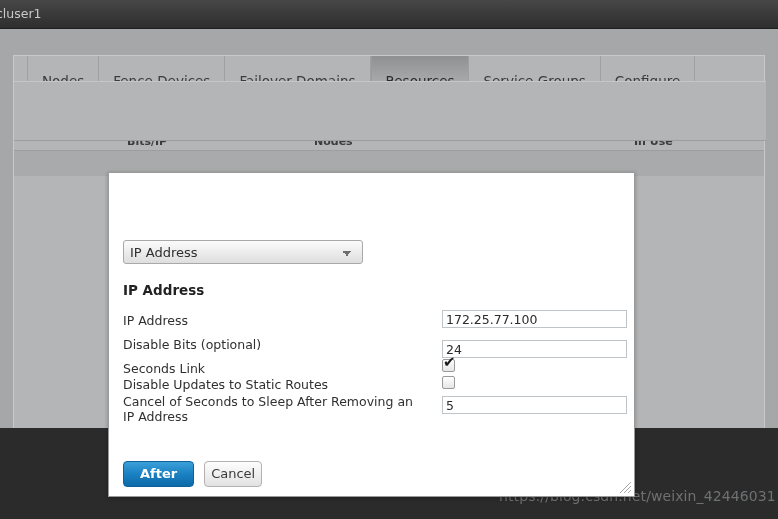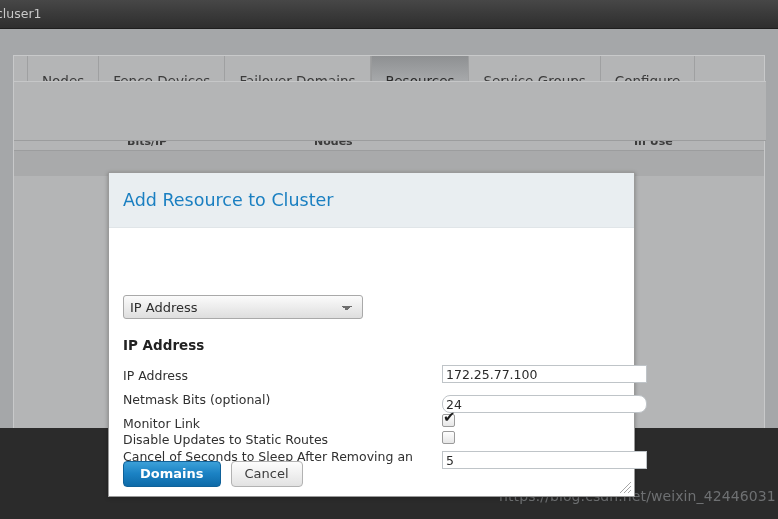--- a/index.html
+++ b/index.html
@@ -170,21 +170,21 @@
 
   .frm { position: relative; width: 505px; }
   .frow { position: relative; display: block; }
   .flabel {
     position: absolute; left: 0;
     font-size: 12.5px; color: #303030; line-height: 15px;
     width: 300px;
   }
   .finput {
     position: absolute; left: 319px;
-    width: 205px; height: 18px;
+    width: 185px; height: 18px;
     border: 1px solid #bfc4c8;
     font-size: 12.5px; color: #2b2b2b;
     font-family: "DejaVu Sans", "Liberation Sans", sans-serif;
     padding: 0 3px; background: #fff;
   }
   .fcheck {
     position: absolute; left: 319px;
     width: 13px; height: 13px;
     -webkit-appearance: none; appearance: none;
     border: 1px solid #9a9a9a; border-radius: 2px;
@@ -193,36 +193,36 @@
   }
   .fcheck:checked::after {
     content: "✔";
     position: absolute; left: 0px; top: -5px;
     font-size: 15px; color: #1c1c1c; line-height: 15px;
     font-family: "DejaVu Sans", sans-serif;
   }
 
   
   .r1 .flabel { top: 3px; }   .r1 .finput { top: 0px; }
-  .r2 .flabel { top: 27px; }  .r2 .finput { top: 30px; border-radius: 8px; }
+  .r2 .flabel { top: 27px; }  .r2 .finput { top: 30px; }
   .r3 .flabel { top: 51px; }  .r3 .fcheck { top: 49px; }
   .r4 .flabel { top: 67px; }  .r4 .fcheck { top: 66px; }
   .r5 .flabel { top: 84px; }  .r5 .finput { top: 86px; }
 
   
   .dlg-foot { position: absolute; left: 14px; top: 288px; display: flex; align-items: center; gap: 10px; }
   .btn-submit {
     padding: 0 16px; height: 26px; line-height: 24px;
     font-size: 13px; font-weight: bold; color: #fff;
     font-family: "DejaVu Sans", "Liberation Sans", sans-serif;
     background: linear-gradient(to bottom, #3ca0d8 0%, #1b82c4 48%, #0d6aa8 100%);
     border: 1px solid #0f6199; border-radius: 4px; cursor: pointer;
   }
   .btn-cancel {
-    padding: 0 13px; height: 26px; line-height: 24px;
+    padding: 0 6px; height: 26px; line-height: 24px;
     font-size: 13px; color: #3b3b3b;
     font-family: "DejaVu Sans", "Liberation Sans", sans-serif;
     background: linear-gradient(to bottom, #fdfdfd 0%, #f0f0f0 50%, #e2e2e2 100%);
     border: 1px solid #b2b2b2; border-radius: 4px; cursor: pointer;
   }
   .resize-grip {
     position: absolute; right: 2px; bottom: 2px; width: 13px; height: 13px;
     cursor: nwse-resize; opacity: 0.75;
   }
 </style>
@@ -282,57 +282,54 @@
     </div>
 
     <div class="tbody"></div>
     <div class="rowbox"></div>
   </div>
 
   <div class="footer"></div>
   <div class="watermark">https://blog.csdn.net/weixin_42446031</div>
 
   <div class="dialog">
-    <div class="dlg-head">
-      <div class="dlg-title">Add Resource to Cluster</div>
-    </div>
 
     <div class="dlg-body">
       <select class="typeselect">
         <option>IP Address</option>
       </select>
 
       <div class="sec-title">IP Address</div>
 
       <div class="frm">
         <div class="frow r1">
           <div class="flabel">IP Address</div>
           <input class="finput" type="text" value="172.25.77.100" style="">
         </div>
         <div class="frow r2">
-          <div class="flabel">Netmask Bits (optional)</div>
+          <div class="flabel">Disable Bits (optional)</div>
           <input class="finput" type="text" value="24" style="">
         </div>
         <div class="frow r3">
-          <div class="flabel">Monitor Link</div>
+          <div class="flabel">Seconds Link</div>
           <input class="fcheck" type="checkbox" checked="" style="">
         </div>
         <div class="frow r4">
           <div class="flabel">Disable Updates to Static Routes</div>
           <input class="fcheck" type="checkbox" style="">
         </div>
         <div class="frow r5">
           <div class="flabel">Cancel of Seconds to Sleep After Removing an IP Address</div>
           <input class="finput" type="text" value="5" style="">
         </div>
       </div>
     </div>
 
     <div class="dlg-foot">
-      <button class="btn-submit">Domains</button>
+      <button class="btn-submit">After</button>
       <button class="btn-cancel">Cancel</button>
     </div>
 
     <svg class="resize-grip" viewBox="0 0 13 13">
       <g stroke="#8a8a8a" stroke-width="1">
         <line x1="12" y1="1" x2="1" y2="12"></line>
         <line x1="12" y1="5" x2="5" y2="12"></line>
         <line x1="12" y1="9" x2="9" y2="12"></line>
       </g>
     </svg>

